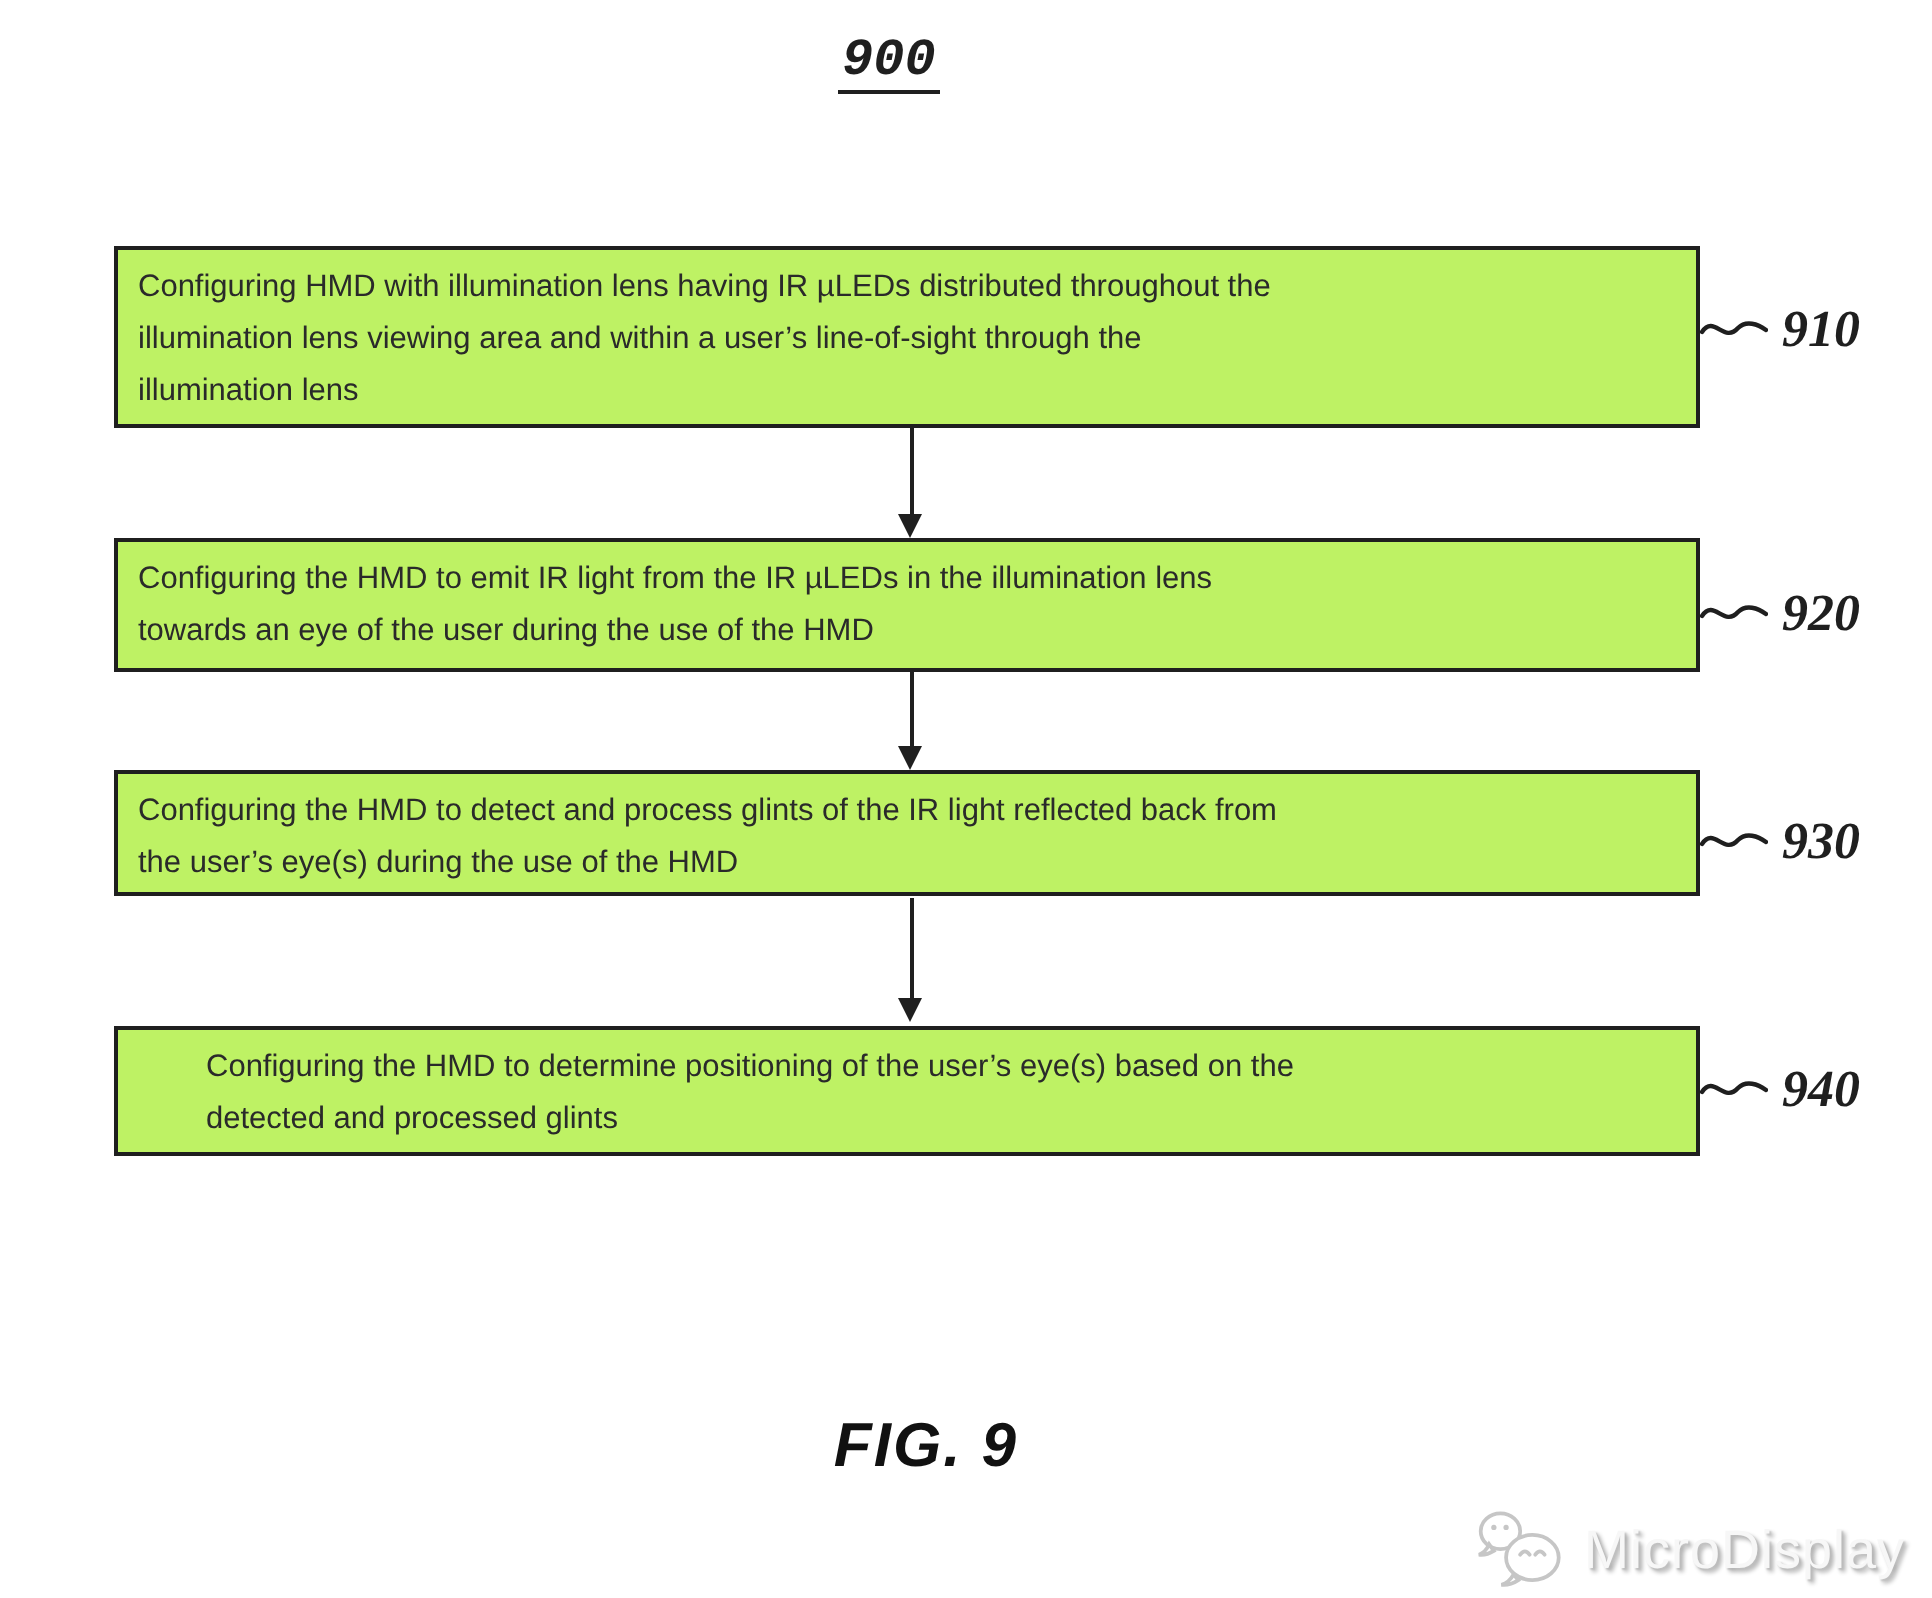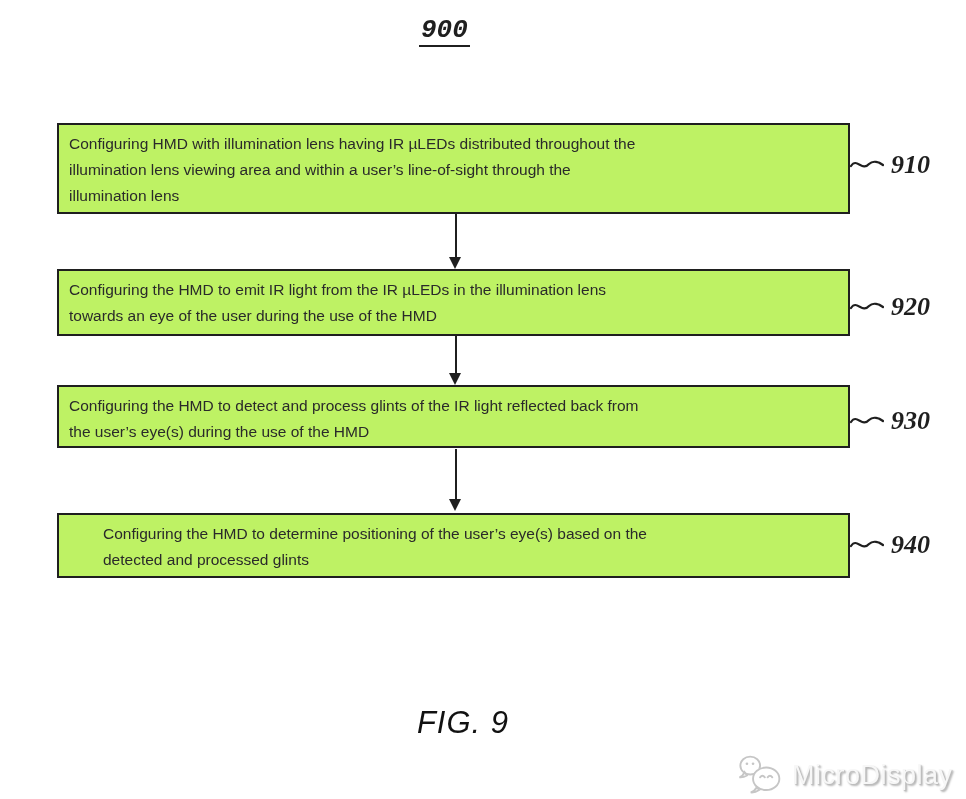--- a/index.html
+++ b/index.html
@@ -90,21 +90,21 @@
     line-height: 1;
   }
 
   
   .fig-caption {
     position: absolute;
     left: 363px;
     top: 705px;
     width: 200px;
     text-align: center;
-    font-weight: 400;
+    font-weight: 700;
     font-style: italic;
     font-size: 31px;
     letter-spacing: 1px;
     color: #111111;
   }
 
   
   .watermark {
     position: absolute;
     left: 738px;

